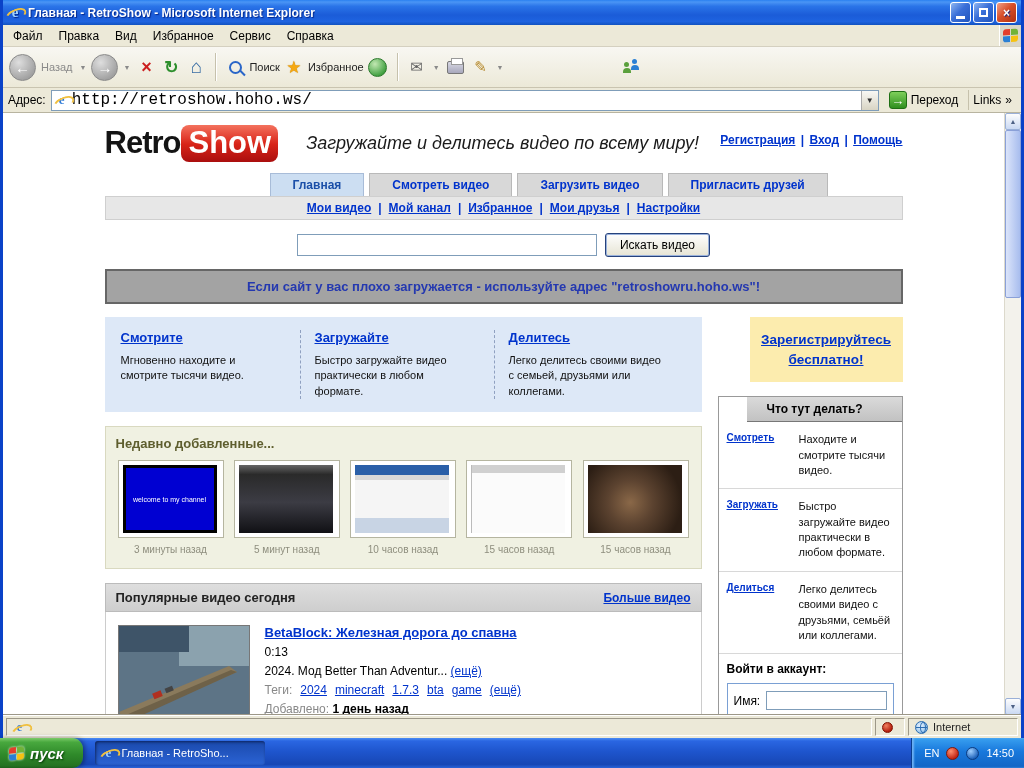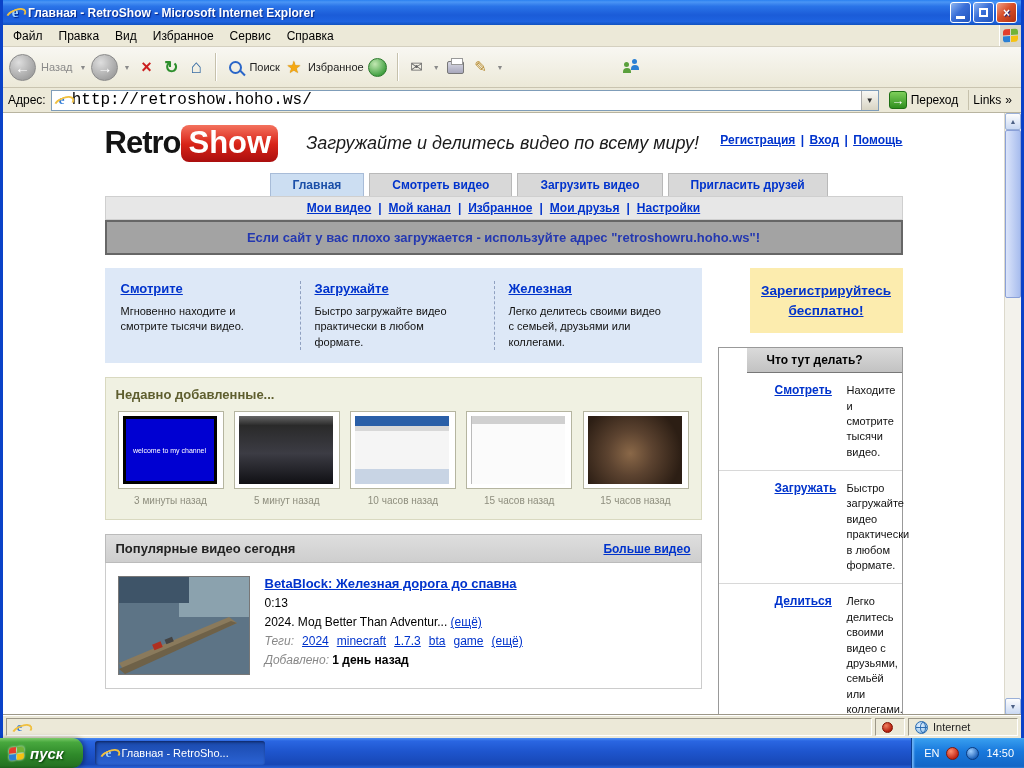--- a/index.html
+++ b/index.html
@@ -75,21 +75,21 @@
   .page{flex:1;min-width:0;overflow:hidden;}
   .scrollbar{width:17px;flex:none;background:#f3f2ec;border-left:1px solid #dcd9cc;display:flex;flex-direction:column;}
   .sb-btn{height:17px;flex:none;background:linear-gradient(180deg,#fdfdfd,#cad9f3);border:1px solid #9ab0d8;border-radius:2px;color:#4d6185;font-size:7px;display:flex;align-items:center;justify-content:center;}
   .sb-track{flex:1;position:relative;}
   .sb-thumb{position:absolute;top:0;left:0;right:0;height:168px;background:linear-gradient(90deg,#dbe4fa,#a8bdee);border:1px solid #8aa0d8;border-radius:2px;}
 
   
   .site{width:798px;margin:0 auto;padding-top:12px;color:#000;}
   .link{color:#0033cc;text-decoration:underline;cursor:pointer;}
   .blink{color:#0033cc;text-decoration:underline;font-weight:bold;cursor:pointer;}
-  .muted{color:#888;font-style:italic;}
+  .muted{color:#888;}
 
   .hdr{display:flex;align-items:flex-start;}
   .logo{white-space:nowrap;margin-right:28px;}
   .logo-retro{font-size:31px;font-weight:bold;color:#141414;letter-spacing:-1px;}
   .logo-show{font-size:31px;font-weight:bold;color:#fff;background:linear-gradient(180deg,#f4725e,#d82418 52%,#aa0e0e);border-radius:8px;padding:0 7px 2px;margin-left:1px;}
   .tagline{font-style:italic;font-size:18px;margin-top:8px;color:#1a1a1a;}
   .auth{margin-left:auto;margin-top:8px;font-size:12px;white-space:nowrap;}
   .auth .sep{color:#0033cc;font-weight:bold;margin:0 2px;}
 
   .tabs{display:flex;gap:5px;margin-top:12px;padding-left:165px;}
@@ -117,21 +117,21 @@
   .feature .f-title{font-size:13px;}
   .feature p{margin-top:8px;font-size:11px;line-height:1.4;color:#111;max-width:160px;}
 
   .register-box{background:#fcecae;padding:13px 8px;text-align:center;margin-bottom:14px;margin-left:32px;}
   .register-box span{font-size:13.5px;line-height:1.45;}
 
   .wtd{border:1px solid #999;background:#fff;}
   .wtd-head{background:linear-gradient(180deg,#dadada,#c2c2c2);padding:5px 20px;font-weight:bold;font-size:12px;border-bottom:1px solid #777;margin-left:28px;}
   .wtd-row{display:flex;padding:10px 8px;gap:8px;}
   .wtd-row + .wtd-row{border-top:1px solid #d8d8d8;}
-  .wtd-link{width:64px;flex:none;font-size:12px;margin-left:48px;}
+  .wtd-link{width:64px;flex:none;font-size:10px;}
   .wtd-text{font-size:11px;line-height:1.4;color:#111;}
   .wtd-login{padding:8px;border-top:1px solid #d8d8d8;}
   .wtd-login-title{font-weight:bold;font-size:12px;margin-bottom:7px;}
   .login-box{border:1px solid #7aa0d4;padding:7px 6px;display:flex;align-items:center;gap:6px;}
   .login-box input{flex:1;min-width:0;height:19px;border:1px solid #7f9db9;font-family:"Liberation Sans",sans-serif;font-size:12px;padding:0 3px;}
 
   .recent{background:#f0f1e2;border:1px solid #d9d9c0;margin-bottom:14px;}
   .recent-title{padding:9px 10px 7px;font-weight:bold;font-size:13px;color:#5e5e2e;}
   .recent-row{display:flex;justify-content:space-between;padding:2px 12px 13px;}
   .recent-item{width:106px;text-align:center;}
@@ -315,37 +315,41 @@
             <span class="sep">|</span>
             <span class="blink">Мой канал</span>
             <span class="sep">|</span>
             <span class="blink">Избранное</span>
             <span class="sep">|</span>
             <span class="blink">Мои друзья</span>
             <span class="sep">|</span>
             <span class="blink">Настройки</span>
           </div>
 
+          <div class="searchrow">
+            <input type="text" class="search-input" style="">
+            <button class="search-btn">Искать видео</button>
+          </div>
 
           <div class="notice">Если сайт у вас плохо загружается - используйте адрес "retroshowru.hoho.ws"!</div>
 
           <div class="cols">
             <div class="col-main">
 
               <div class="features">
                 <div class="feature">
                   <span class="blink f-title">Смотрите</span>
                   <p>Мгновенно находите и смотрите тысячи видео.</p>
                 </div>
                 <div class="feature">
                   <span class="blink f-title">Загружайте</span>
                   <p>Быстро загружайте видео практически в любом формате.</p>
                 </div>
                 <div class="feature">
-                  <span class="blink f-title">Железная</span>
+                  <span class="blink f-title">Делитесь</span>
                   <p>Легко делитесь своими видео с семьей, друзьями или коллегами.</p>
                 </div>
               </div>
 
               <div class="recent">
                 <div class="recent-title">Недавно добавленные...</div>
                 <div class="recent-row">
                   <div class="recent-item">
                     <div class="thumb-card">
                         <div class="thumb t1">

